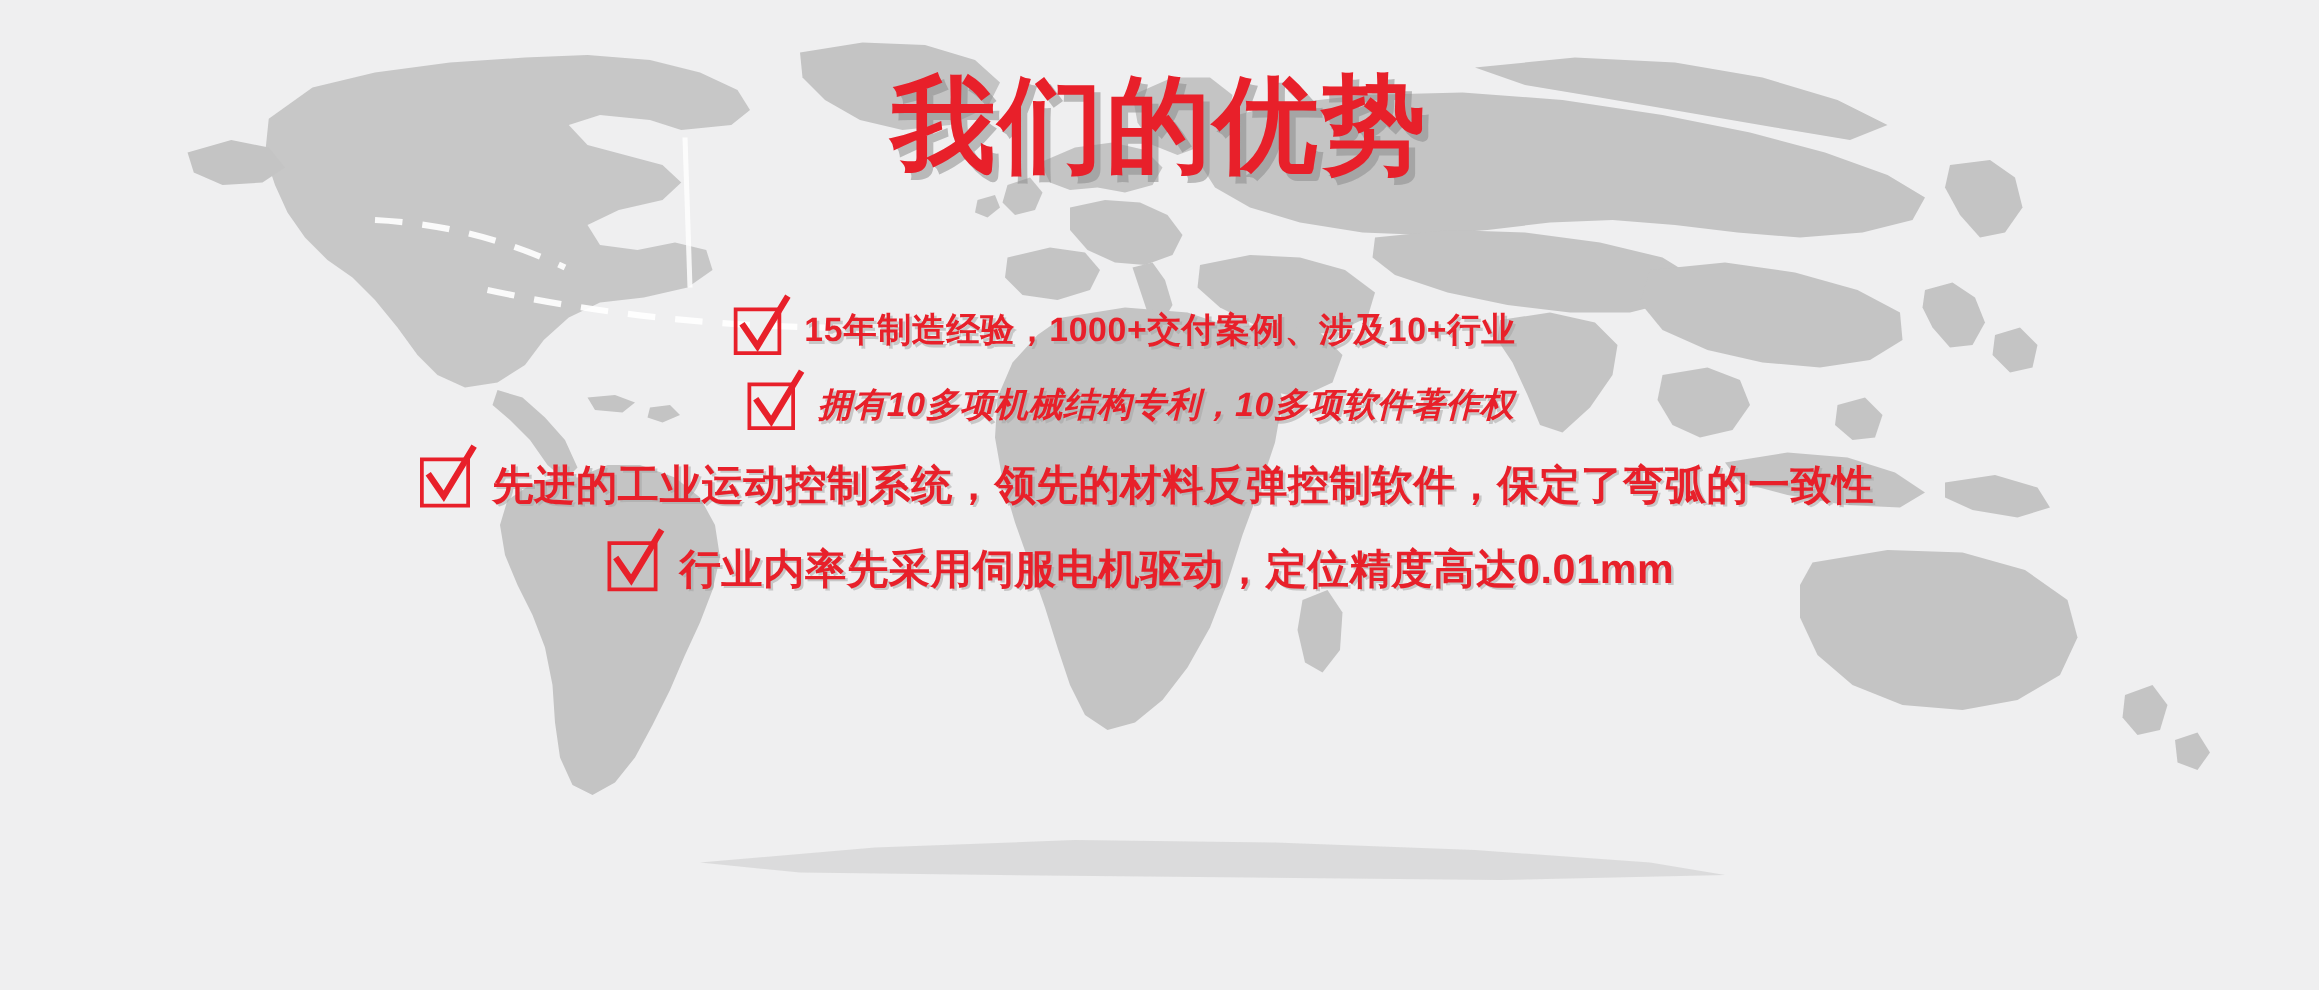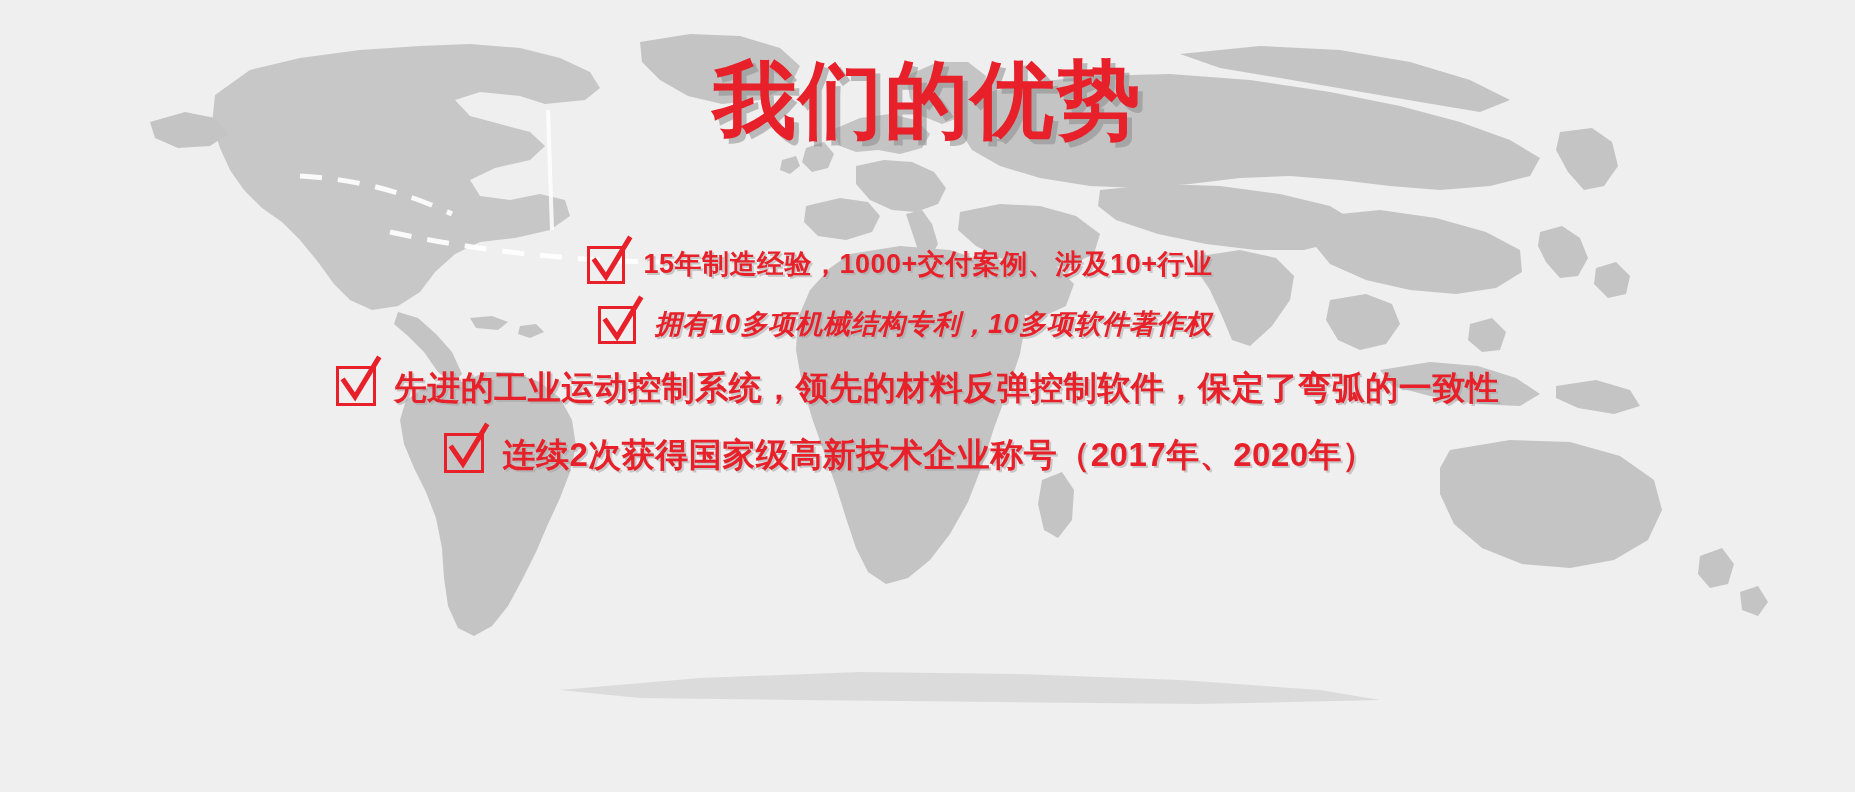--- a/index.html
+++ b/index.html
@@ -222,25 +222,25 @@
 
       <div class="advantage-item item-size-lg" style="margin-left:-20px;">
         <span class="check-box">
           <svg viewBox="0 0 46 52" aria-hidden="true">
             <path d="M8 26 L19 42 L42 4" fill="none" stroke="#e8202a" stroke-width="5" stroke-linecap="square"></path>
           </svg>
         </span>
         <span class="advantage-text">先进的工业运动控制系统，领先的材料反弹控制软件，保定了弯弧的一致性</span>
       </div>
 
-
-      <div class="advantage-item item-size-lg" style="margin-left:-35px;">
-        <span class="check-box">
-          <svg viewBox="0 0 46 52" aria-hidden="true">
-            <path d="M8 26 L19 42 L42 4" fill="none" stroke="#e8202a" stroke-width="5" stroke-linecap="square"></path>
-          </svg>
-        </span>
-        <span class="advantage-text">连续2次获得国家级高新技术企业称号（2017年、2020年）</span>
-      </div>
+      <div class="advantage-item item-size-lg" style="margin-left:-30px;">
+        <span class="check-box">
+          <svg viewBox="0 0 46 52" aria-hidden="true">
+            <path d="M8 26 L19 42 L42 4" fill="none" stroke="#e8202a" stroke-width="5" stroke-linecap="square"></path>
+          </svg>
+        </span>
+        <span class="advantage-text">行业内率先采用伺服电机驱动，定位精度高达0.01mm</span>
+      </div>
+
 
     </div>
   </div>
 </div>
 
 </body></html>

